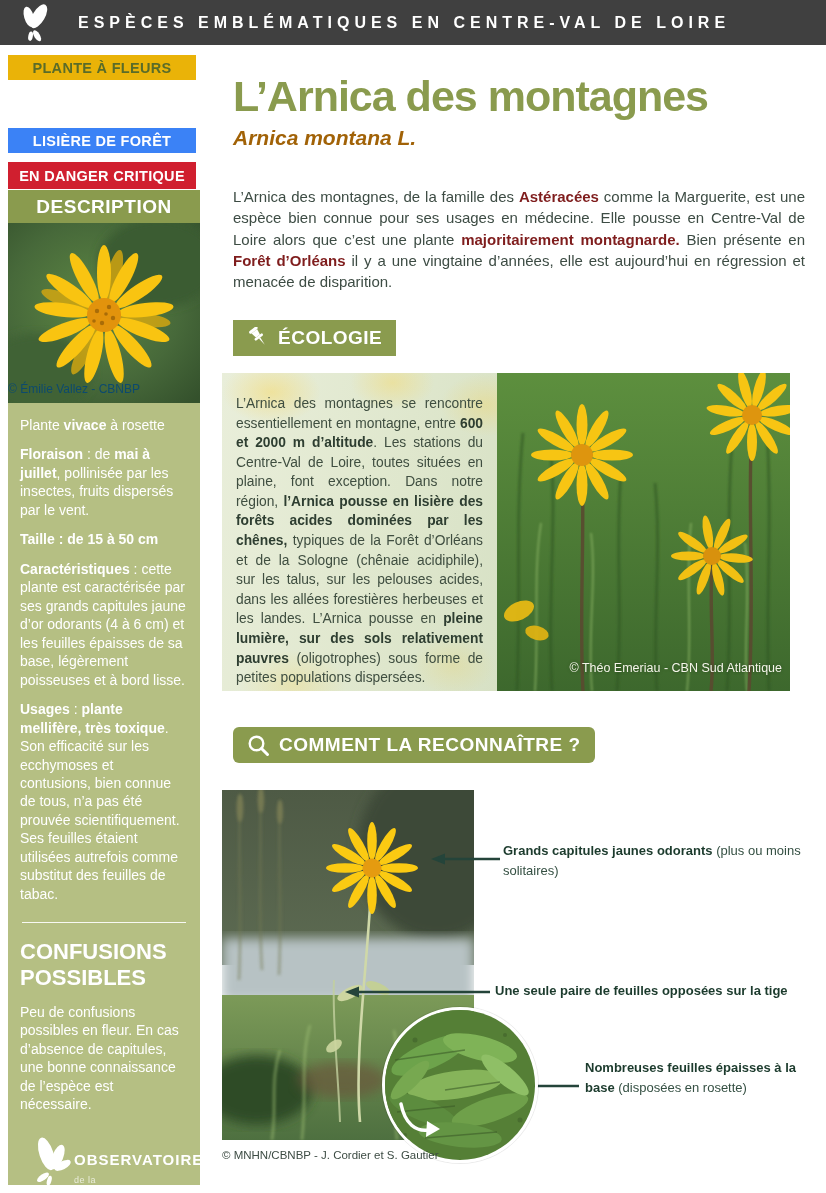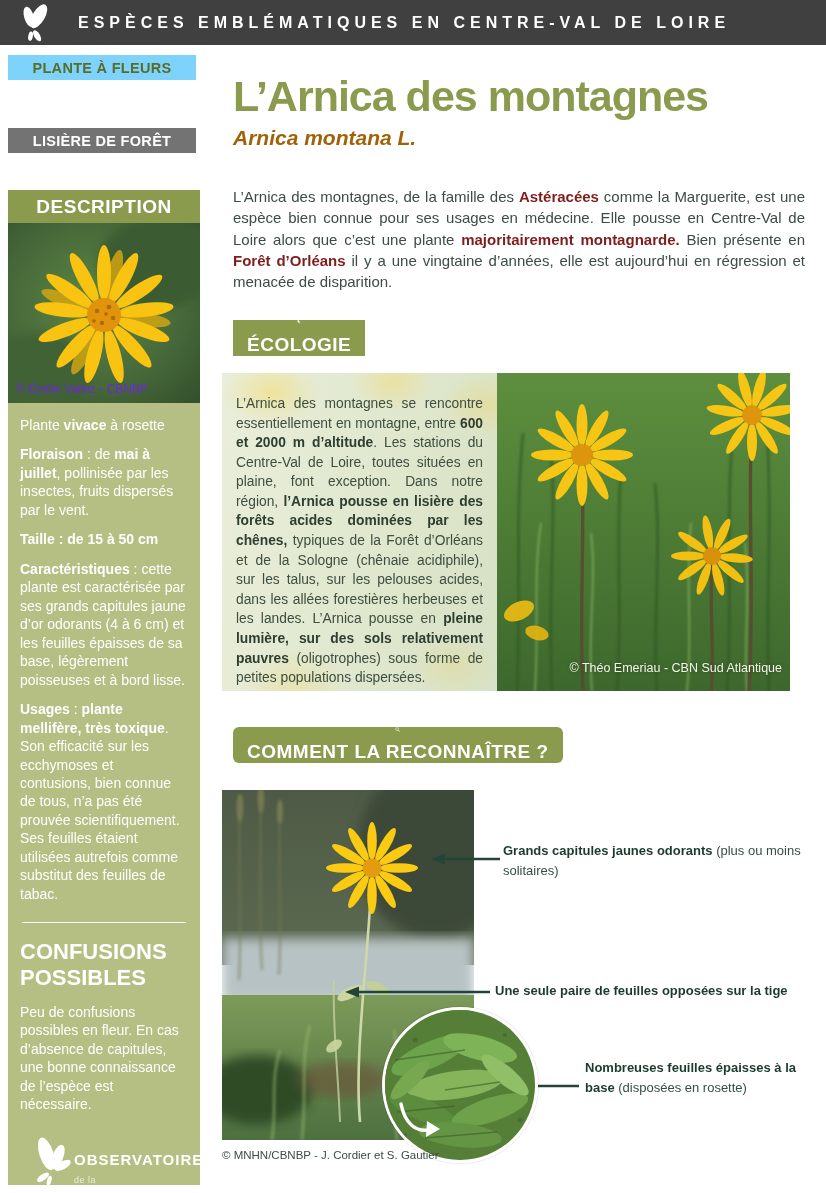--- a/index.html
+++ b/index.html
@@ -9,57 +9,57 @@
   
   .app-header{position:absolute;left:0;top:0;width:826px;height:45px;background:#404040;
               display:flex;align-items:center;}
   .app-header svg{margin-left:14px;flex:0 0 auto;}
   .header-title{color:#ffffff;font-weight:bold;font-size:16px;letter-spacing:5px;margin-left:26px;white-space:nowrap;}
 
   
   .tags{position:absolute;left:8px;top:55px;width:188px;}
   .tag{width:188px;box-sizing:border-box;text-align:center;font-weight:bold;font-size:14.5px;
        letter-spacing:.3px;padding:5px 0 4px;margin-bottom:9px;}
-  .tag-flower{background:#7dd3fc;color:#5a6c29;}
-  .tag-habitat{background:#737373;color:#ffffff;margin-top:48px;}
+  .tag-flower{background:#eab308;color:#5a6c29;}
+  .tag-habitat{background:#3b82f6;color:#ffffff;margin-top:48px;}
   .tag-status{background:#d01f2f;color:#ffffff;padding:6px 0 5px;}
 
   
   .title-block{position:absolute;left:233px;top:74px;}
   .species-title{margin:0;font-size:43px;font-weight:bold;color:#8a9b4e;letter-spacing:-1px;line-height:1.05;}
   .species-sci{margin-top:7px;font-size:21px;font-weight:bold;font-style:italic;color:#a16207;}
 
   
   .intro{position:absolute;left:233px;top:186px;width:572px;font-size:15px;line-height:1.42;
          color:#3d4c44;text-align:justify;margin:0;}
   .intro b{color:#7f1d1d;}
 
   
   .sidebar{position:absolute;left:8px;top:190px;width:192px;height:995px;background:#b5bf83;overflow:hidden;}
   .side-header{height:33px;background:#8a9b4e;color:#fff;font-weight:bold;font-size:19px;
                letter-spacing:.5px;display:flex;align-items:center;justify-content:center;}
   .side-photo{position:relative;width:192px;height:180px;overflow:hidden;}
-  .side-photo .photo-credit{position:absolute;left:8px;bottom:7px;color:#6d28d9;font-size:12px;margin-top:47px;}
+  .side-photo .photo-credit{position:absolute;left:0;bottom:7px;color:#0c4a6e;font-size:12px;margin-top:47px;}
   .side-content{display:flex;flex-direction:column;box-sizing:border-box;height:782px;padding:13px 12px 10px;}
   .side-content p{margin:0 0 11px;color:#ffffff;font-size:14px;line-height:1.32;}
   .side-content p b{font-weight:bold;}
   .side-divider{border:none;border-top:1.5px solid rgba(255,255,255,.9);margin:8px 2px 16px;}
   .conf-title{color:#fff;font-weight:bold;font-size:22px;line-height:1.15;text-align:left;margin:0 0 13px;}
   .conf-text{margin:0;color:#fff;font-size:14px;line-height:1.32;}
   .logo{margin-top:auto;display:flex;align-items:flex-start;}
   .logo svg{flex:0 0 auto;margin:2px 0 0 2px;}
   .logo-text{margin-left:-6px;margin-top:26px;color:#fff;}
   .logo-l1{font-size:15px;font-weight:bold;letter-spacing:1px;}
   .logo-l2{margin-top:1px;}
   .logo-l2 .l2p{font-size:9px;opacity:.7;letter-spacing:.5px;}
   .logo-l2 .l2m{font-size:13.5px;font-weight:bold;letter-spacing:1.5px;opacity:.82;}
 
   
   .section-header{position:absolute;background:#8a9b4e;color:#fff;font-weight:bold;font-size:19px;
-                  letter-spacing:.5px;display:flex;align-items:center;gap:9px;padding:0 14px;height:36px;flex-direction:column;}
+                  letter-spacing:.5px;display:flex;align-items:center;gap:9px;padding:0 14px;height:36px;}
   .eco-header{left:233px;top:320px;}
   .id-header{left:233px;top:727px;border-radius:6px;}
 
   
   .eco-box{position:absolute;left:222px;top:373px;width:568px;height:318px;display:flex;}
   .eco-text{width:275px;box-sizing:border-box;padding:21px 14px 0;font-size:13.8px;line-height:1.42;
             color:#3f4e40;text-align:justify;
             background:
               radial-gradient(ellipse 70px 45px at 18% 6%, rgba(249,214,88,.45), transparent 70%),
               radial-gradient(ellipse 60px 40px at 62% 3%, rgba(249,214,88,.38), transparent 70%),
@@ -104,20 +104,21 @@
         <ellipse rx="3" ry="6.5" transform="rotate(148) translate(0,-10)"></ellipse>
         <ellipse rx="2.4" ry="5" transform="rotate(190) translate(0,-9)"></ellipse>
       </g>
     </svg>
     <div class="header-title">ESPÈCES EMBLÉMATIQUES EN CENTRE-VAL DE LOIRE</div>
   </div>
 
   <div class="tags">
     <div class="tag tag-flower">PLANTE À FLEURS</div>
     <div class="tag tag-habitat">LISIÈRE DE FORÊT</div>
+    <div class="tag tag-status">EN DANGER CRITIQUE</div>
   </div>
 
   <div class="title-block">
     <h1 class="species-title">L’Arnica des montagnes</h1>
     <div class="species-sci">Arnica montana L.</div>
   </div>
 
   <p class="intro">L’Arnica des montagnes, de la famille des <b>Astéracées</b> comme la Marguerite, est une espèce bien connue pour ses usages en médecine. Elle pousse en Centre-Val de Loire alors que c’est une plante <b>majoritairement montagnarde.</b> Bien présente en <b>Forêt d’Orléans</b> il y a une vingtaine d’années, elle est aujourd’hui en régression et menacée de disparition.</p>
 
   <aside class="sidebar">

